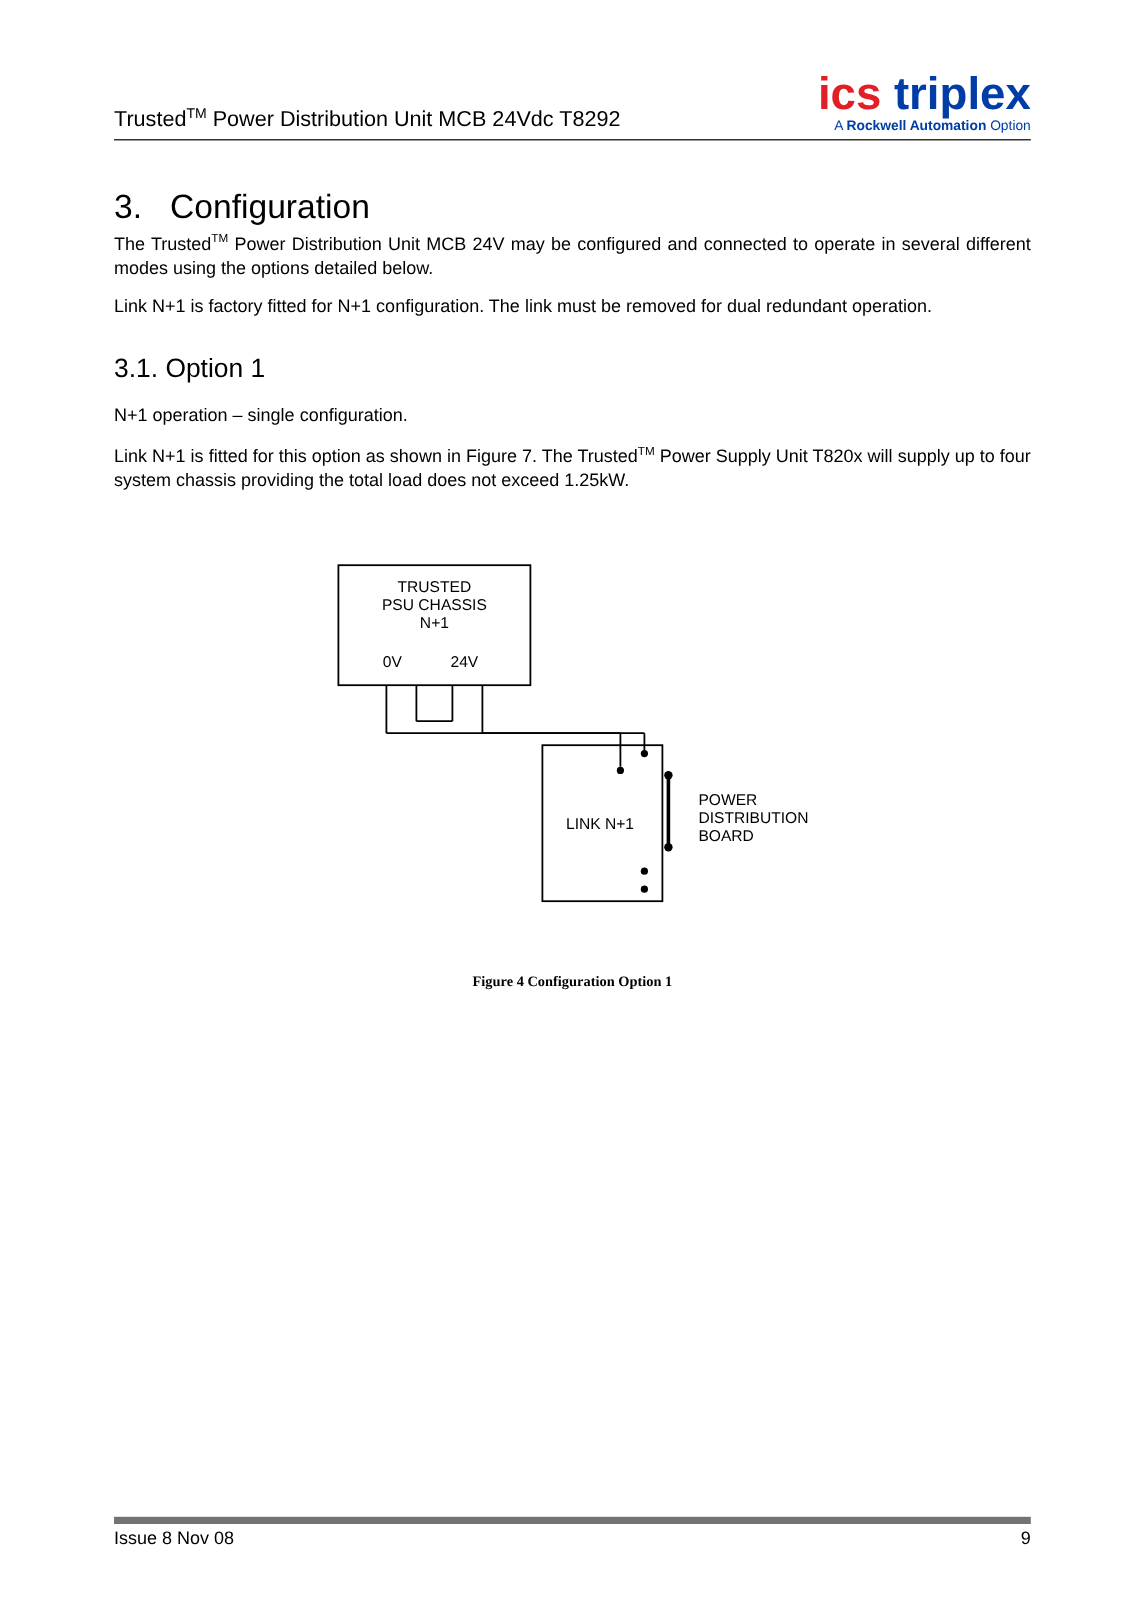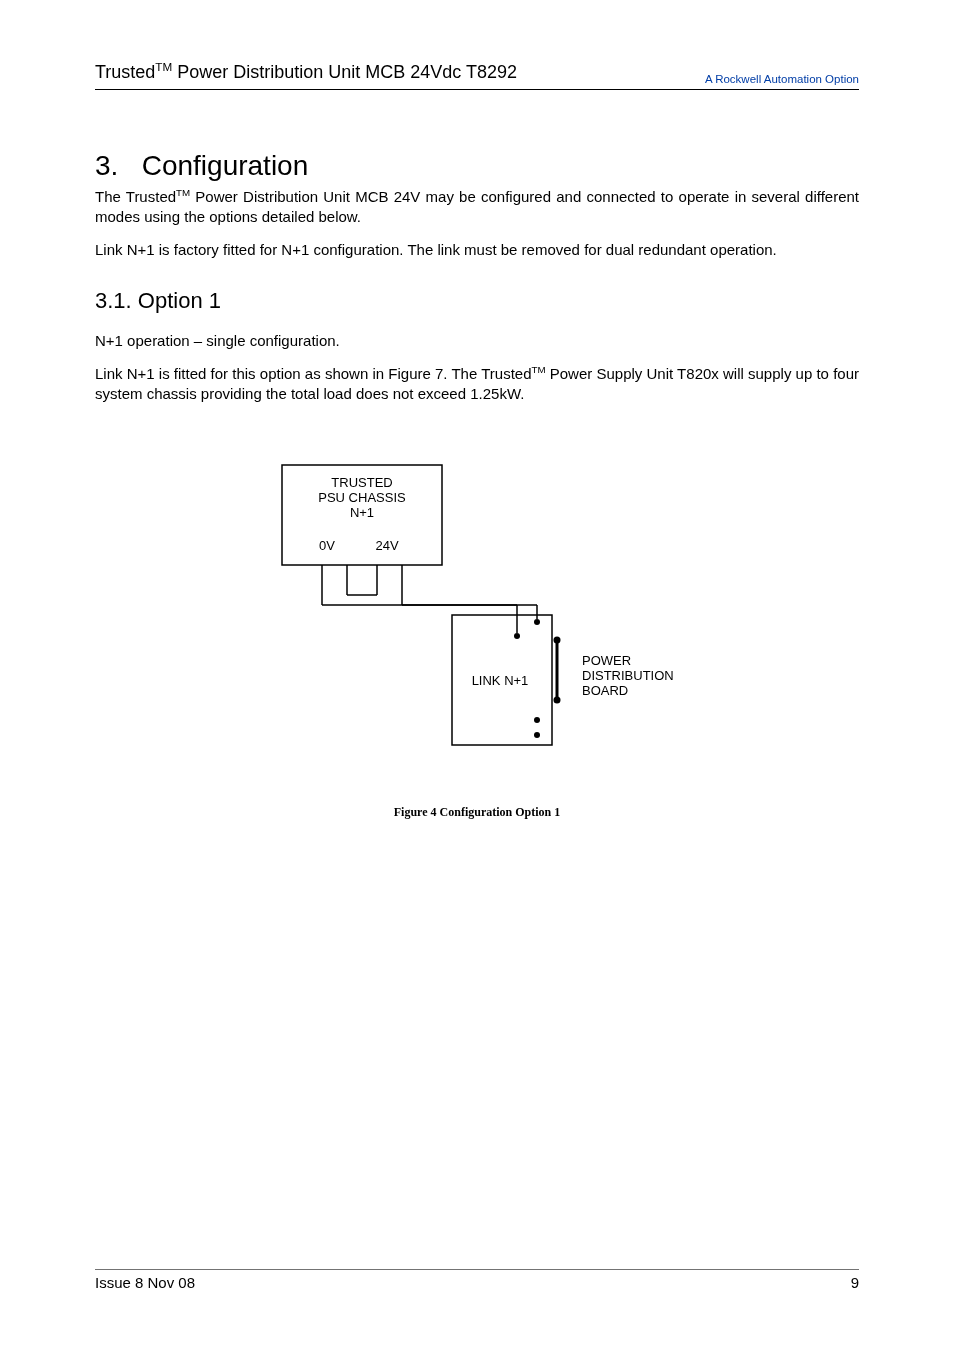--- a/index.html
+++ b/index.html
@@ -12,21 +12,21 @@
       position: relative;
       padding: 30px 95px 40px 95px;
     }
     .header-row {
       display: flex;
       justify-content: space-between;
       align-items: flex-end;
       margin-top: 30px;
       padding-bottom: 4px;
       border-bottom: 1.5px solid #000;
-      margin-bottom: 60px;
+      margin-bottom: 40px;
     }
     .header-left {
       font-size: 18px;
       padding-bottom: 2px;
     }
     .sup { font-size: 0.65em; vertical-align: super; }
     .logo-block {
       text-align: right;
       line-height: 1;
     }
@@ -36,21 +36,21 @@
       letter-spacing: 0px;
       margin-bottom: 2px;
     }
     .logo-ics { color: #e41e26; font-weight: 700; }
     .logo-triplex { color: #003da6; font-weight: 700; }
     .logo-sub {
       color: #003da6;
       font-size: 11.5px;
       font-weight: 400;
     }
-    .logo-sub .bold { font-weight: 400; }
+    .logo-sub .bold { font-weight: 700; }
     h1.section {
       font-size: 28px;
       font-weight: 400;
       margin-bottom: 4px;
     }
     h2.subsection {
       font-size: 22px;
       font-weight: 400;
       margin-top: 28px;
       margin-bottom: 17px;
@@ -71,35 +71,38 @@
     .figure-caption {
       font-size: 12px;
       font-weight: 700;
       font-family: Liberation Serif, serif;
     }
     .footer {
       position: absolute;
       left: 95px;
       right: 95px;
       bottom: 60px;
-      border-top: 1px solid #737373;
+      border-top: 6px solid #737373;
       padding-top: 4px;
       display: flex;
       justify-content: space-between;
       font-size: 15px;
     }
   </style>
 </head>
 <body>
 
 <div class="header-row">
   <div class="header-left">
     <span>Trusted</span><span class="sup">TM</span><span>  Power Distribution Unit MCB 24Vdc T8292</span>
   </div>
   <div class="logo-block">
+    <div class="logo-top">
+      <span class="logo-ics">ics</span><span class="logo-triplex"> triplex</span>
+    </div>
     <div class="logo-sub">
       <span>A </span><span class="bold">Rockwell Automation</span><span> Option</span>
     </div>
   </div>
 </div>
 
 <h1 class="section">
   <span>3.</span>&nbsp;&nbsp;&nbsp;<span>Configuration</span>
 </h1>
 

